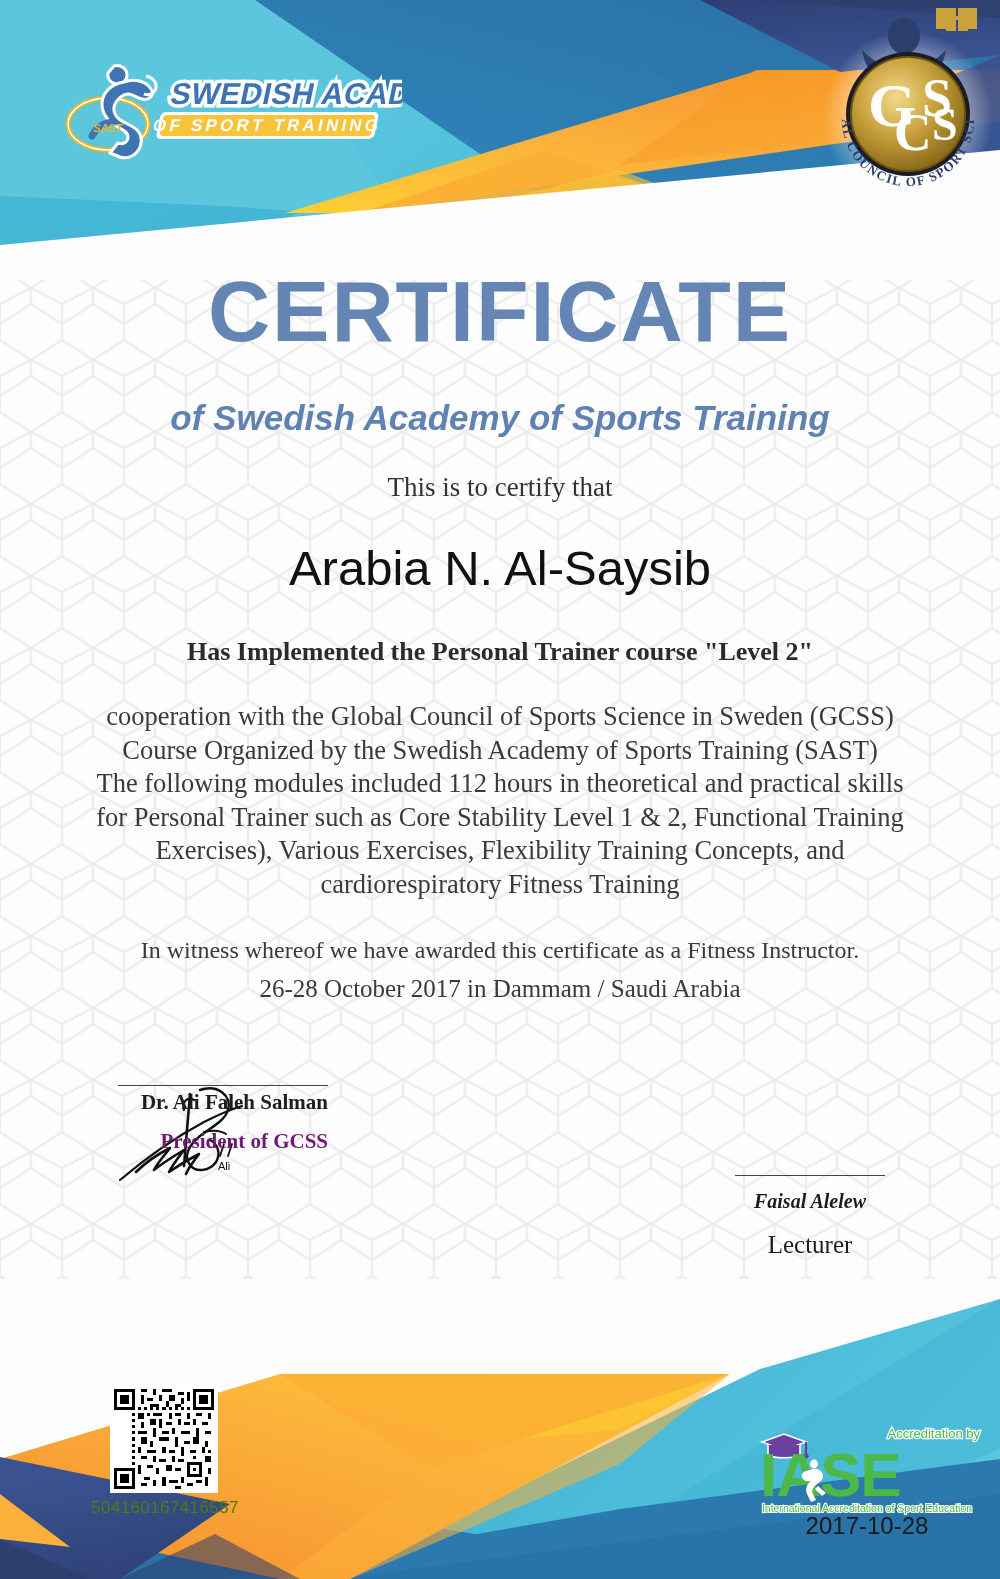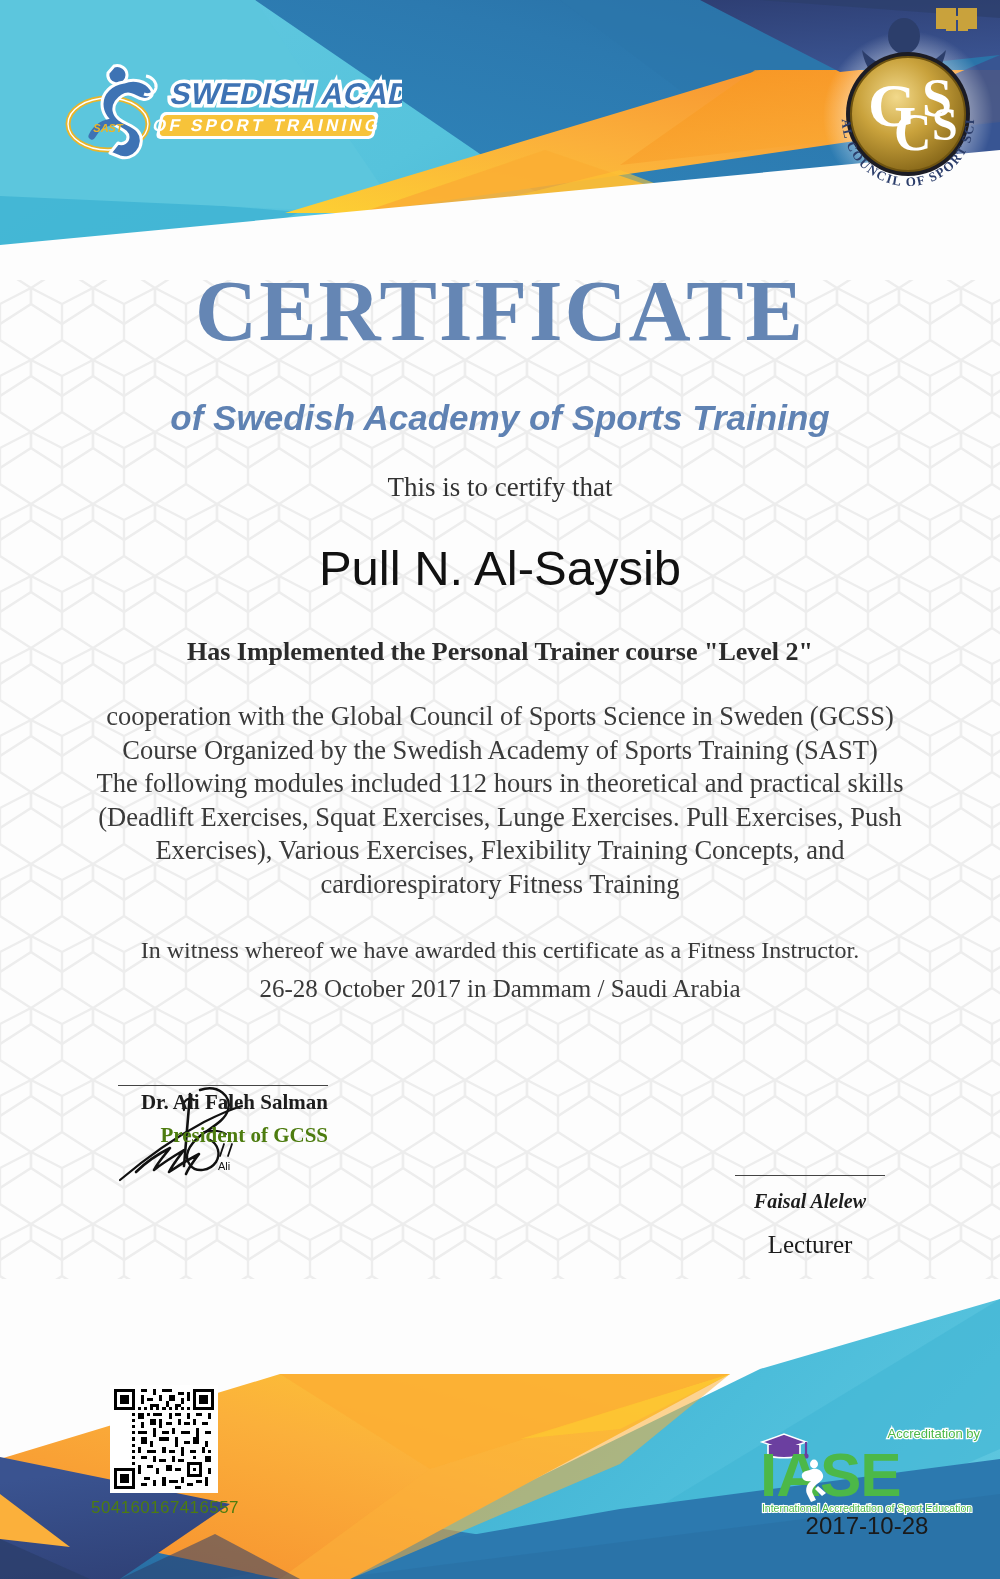--- a/index.html
+++ b/index.html
@@ -62,21 +62,21 @@
     position: absolute;
     left: 0; top: 0;
     width: 1000px;
     z-index: 4;
     text-align: center;
   }
 
   .title {
     position: absolute;
     top: 268px; left: 0; width: 1000px;
-    font-family: Liberation Serif, serif;
+    font-family: Liberation Sans, sans-serif;
     font-size: 86px;
     font-weight: bold;
     letter-spacing: 2px;
     color: #6586b4;
     line-height: 1;
   }
 
   .subtitle {
     position: absolute;
     top: 398px; left: 0; width: 1000px;
@@ -167,22 +167,22 @@
     font-weight: bold;
     font-size: 21px;
     color: #1d1d1d;
     margin-top: 4px;
     white-space: nowrap;
   }
   .sig-role-left {
     font-family: "Liberation Serif", serif;
     font-weight: bold;
     font-size: 21px;
-    color: #4d7c0f;
-    margin-top: 8px;
+    color: #701a75;
+    margin-top: 14px;
     white-space: nowrap;
   }
   .sig-name-right {
     font-family: "Liberation Serif", serif;
     font-weight: bold;
     font-style: italic;
     font-size: 20px;
     color: #1d1d1d;
     margin-top: 14px;
     white-space: nowrap;
@@ -382,29 +382,29 @@
   </svg>
 
   <div class="content">
 
     <div class="title">CERTIFICATE</div>
 
     <div class="subtitle">of Swedish Academy of Sports Training</div>
 
     <div class="certify-line">This is to certify that</div>
 
-    <div class="recipient">Pull N. Al-Saysib</div>
+    <div class="recipient">Arabia N. Al-Saysib</div>
 
     <div class="course-line">Has Implemented the Personal Trainer course "Level 2"</div>
 
     <div class="body-text">
       <p>cooperation with the Global Council of Sports Science in Sweden (GCSS)</p>
       <p>Course Organized by the Swedish Academy of Sports Training (SAST)</p>
       <p>The following modules included 112 hours in theoretical and practical skills</p>
-      <p>(Deadlift Exercises, Squat Exercises, Lunge Exercises. Pull Exercises, Push</p>
+      <p>for Personal Trainer such as Core Stability Level 1 &amp; 2, Functional Training</p>
       <p>Exercises), Various Exercises, Flexibility Training Concepts, and</p>
       <p>cardiorespiratory Fitness Training</p>
     </div>
 
     <div class="witness">In witness whereof we have awarded this certificate as a Fitness Instructor.</div>
 
     <div class="date-line">26-28 October 2017 in Dammam / Saudi Arabia</div>
   </div>
 
   <svg class="signature-mark" viewBox="0 0 230 112">

